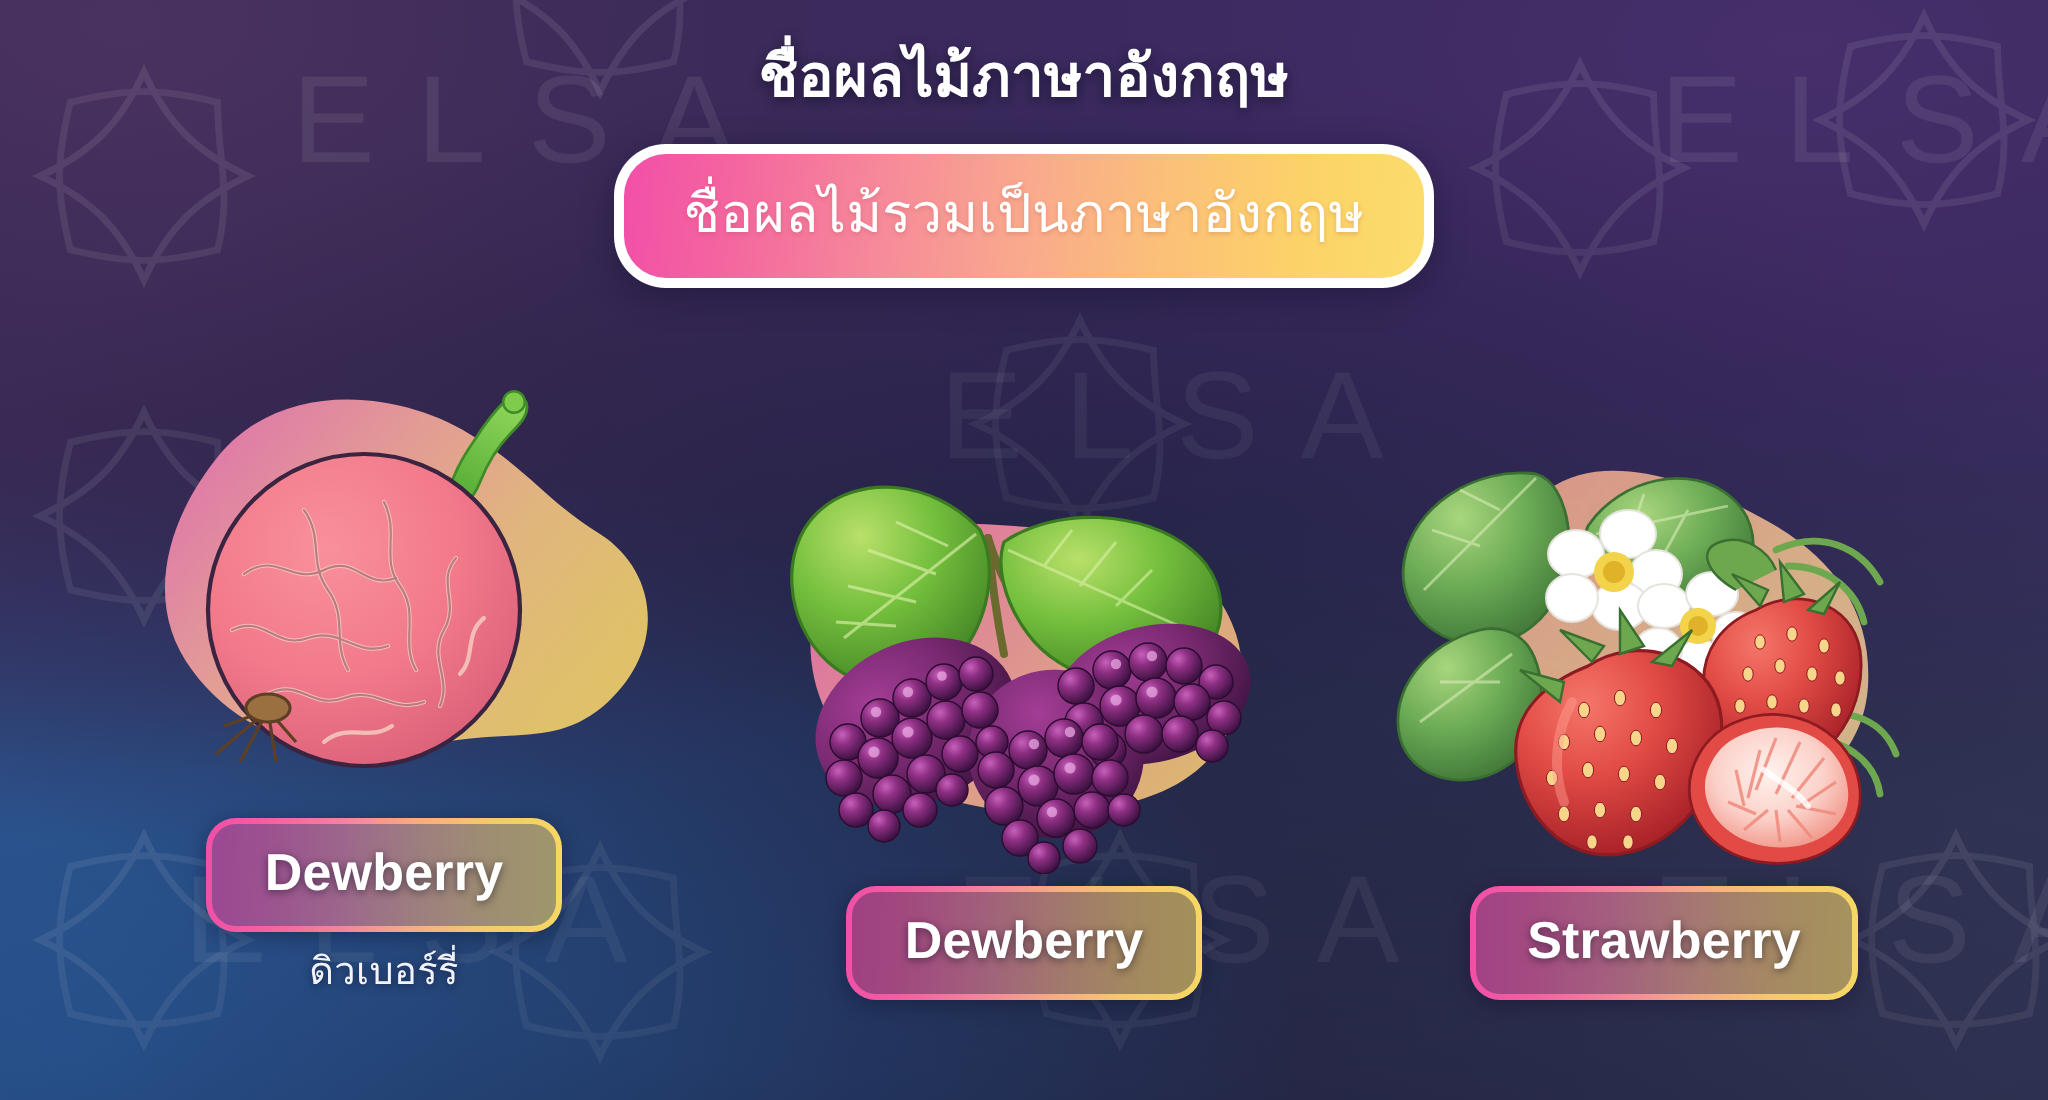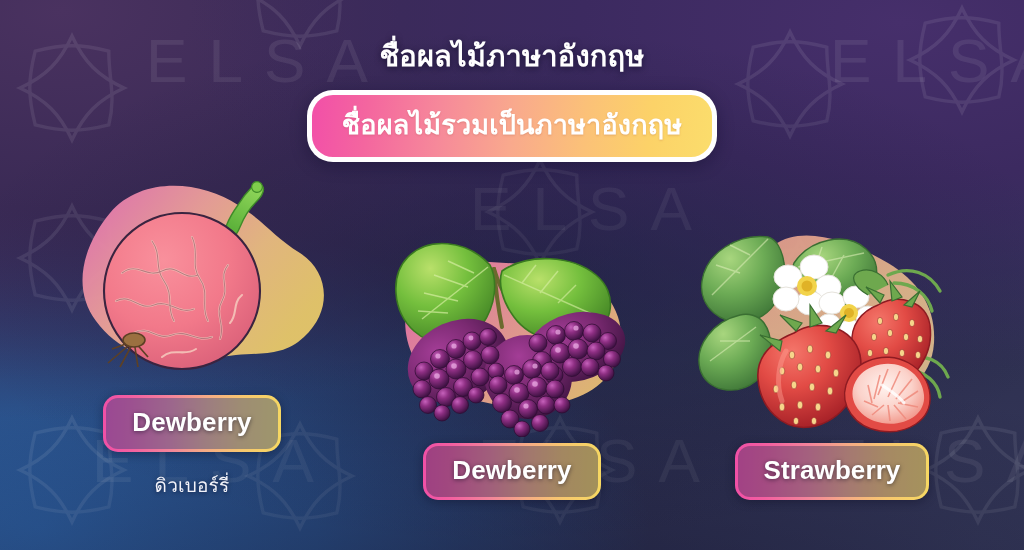--- a/index.html
+++ b/index.html
@@ -35,37 +35,37 @@
   .wm-text{position:absolute;inset:0;opacity:.075;}
   .wm-word{
     position:absolute;color:#fff;font-weight:400;letter-spacing:.34em;
     font-size:62px;line-height:1;white-space:nowrap;
     font-family:"Liberation Sans",sans-serif;
   }
 
   
   .header{position:absolute;left:0;right:0;top:0;text-align:center;}
   .title{
-    margin:0;padding-top:33px;
+    margin:0;padding-top:15px;
     color:#ffffff;font-size:29px;font-weight:700;letter-spacing:.2px;
     text-shadow:0 2px 6px rgba(10,8,30,.55);
     font-family:"Liberation Sans","DejaVu Sans",sans-serif;
   }
   .banner-wrap{
     display:inline-block;margin-top:11px;
     padding:5px;border-radius:26px;background:#ffffff;
     box-shadow:0 4px 16px rgba(12,10,36,.35);
   }
   .banner{
     border-radius:21px;
     padding:8px 30px 11px;
     background:linear-gradient(96deg,#f24fa8 0%,#f4669f 14%,#f6899a 32%,#f9a98d 50%,#fbc178 68%,#fcd268 84%,#fbdd6c 100%);
   }
   .banner-text{
-    color:#ffffff;font-size:27px;font-weight:700;letter-spacing:.2px;
+    color:#ffffff;font-size:27px;font-weight:400;letter-spacing:.2px;
     text-shadow:0 1px 2px rgba(160,70,60,.25);
     font-family:"Liberation Sans","DejaVu Sans",sans-serif;
     white-space:nowrap;display:block;
   }
 
   
   .cards{
     position:absolute;left:0;right:0;top:160px;height:340px;
     display:flex;justify-content:center;align-items:flex-end;gap:0;
   }
@@ -84,21 +84,21 @@
     border-radius:12px;padding:9px 26px 11px;
     background:transparent;
     display:flex;align-items:center;justify-content:center;
   }
   .pill-text{
     color:#ffffff;font-size:26px;font-weight:700;letter-spacing:.1px;white-space:nowrap;
     text-shadow:0 1px 4px rgba(8,6,26,.5);
     font-family:"Liberation Sans","DejaVu Sans",sans-serif;
   }
   .thai{
-    margin-top:18px;color:#f2f3fa;font-size:19px;font-weight:400;letter-spacing:.2px;
+    margin-top:4px;color:#f2f3fa;font-size:19px;font-weight:400;letter-spacing:.2px;
     text-shadow:0 1px 4px rgba(8,6,26,.5);
     font-family:"Liberation Sans","DejaVu Sans",sans-serif;
   }
   .card-1 .pill-inner{background:rgba(36,62,122,.42);}
   .card-2 .pill-inner{background:rgba(38,40,78,.40);}
   .card-3 .pill-inner{background:rgba(44,46,84,.40);}
 </style>
 </head>
 <body>
 

